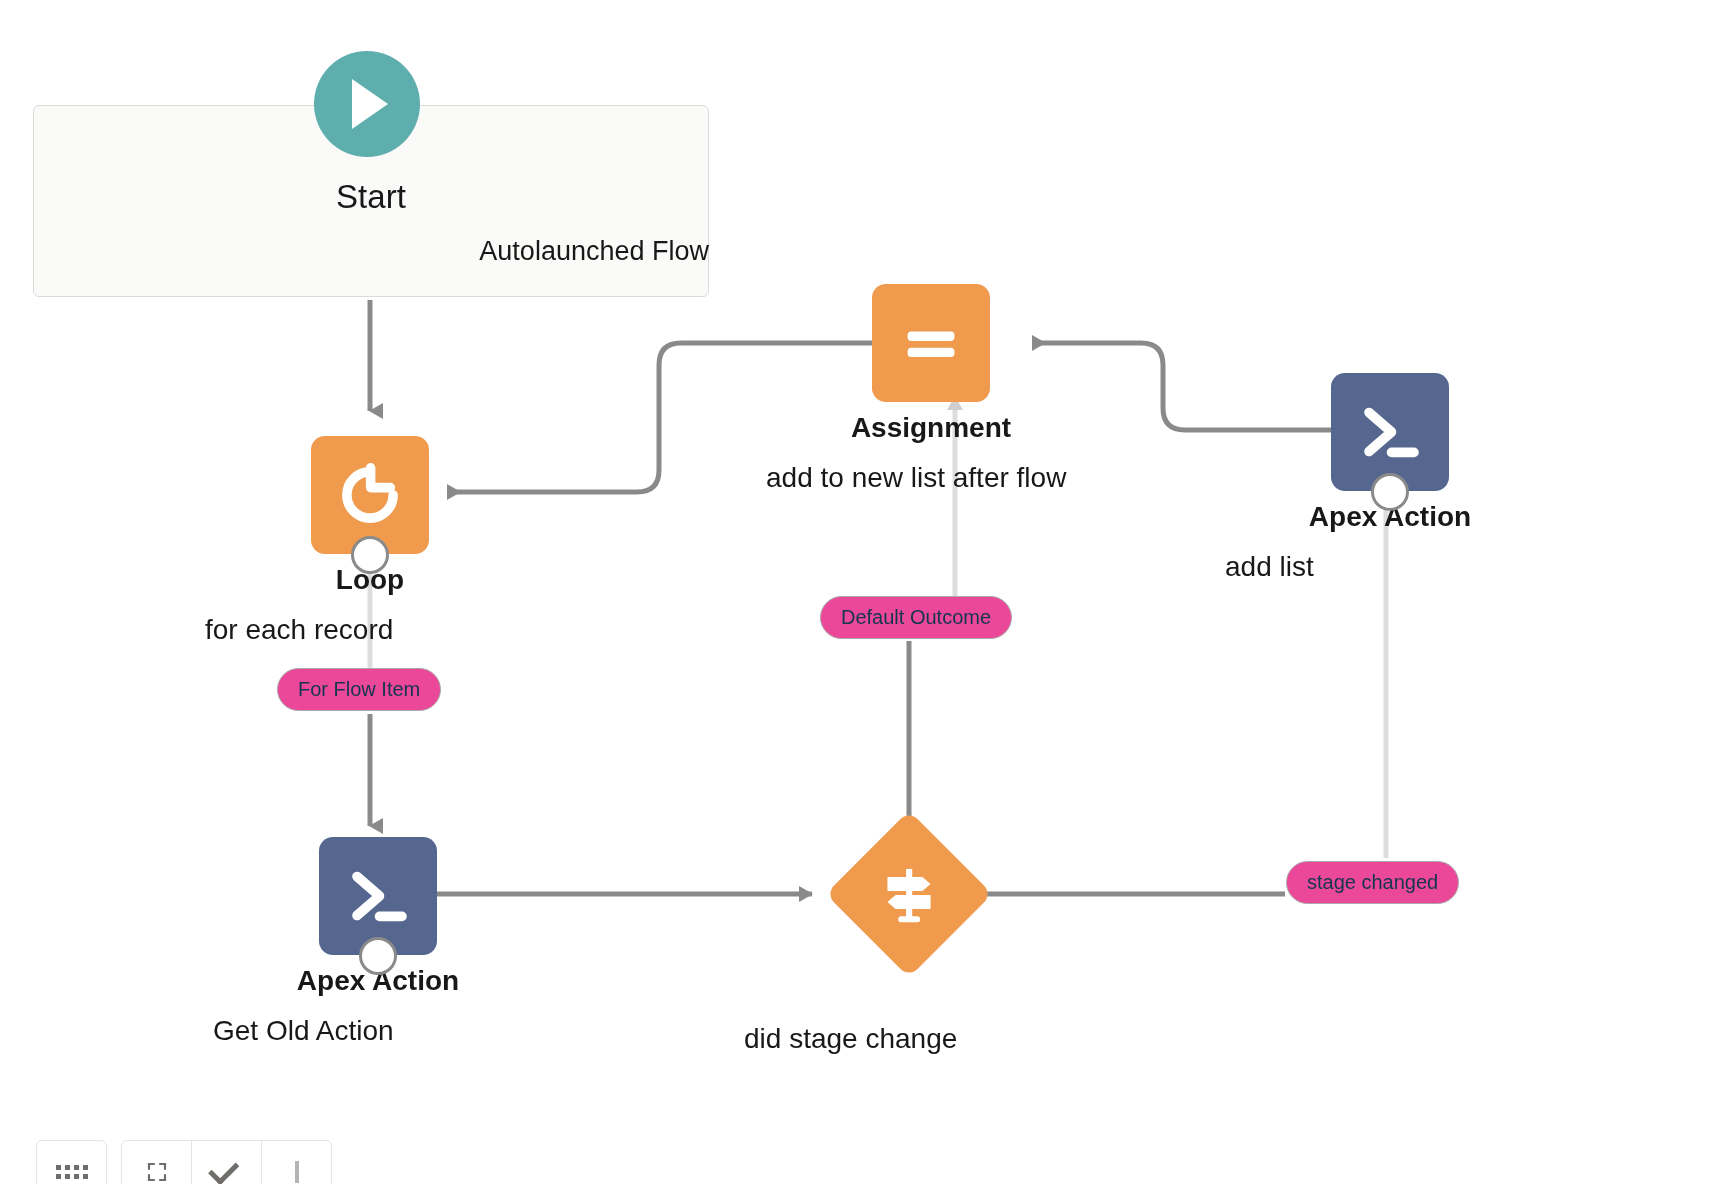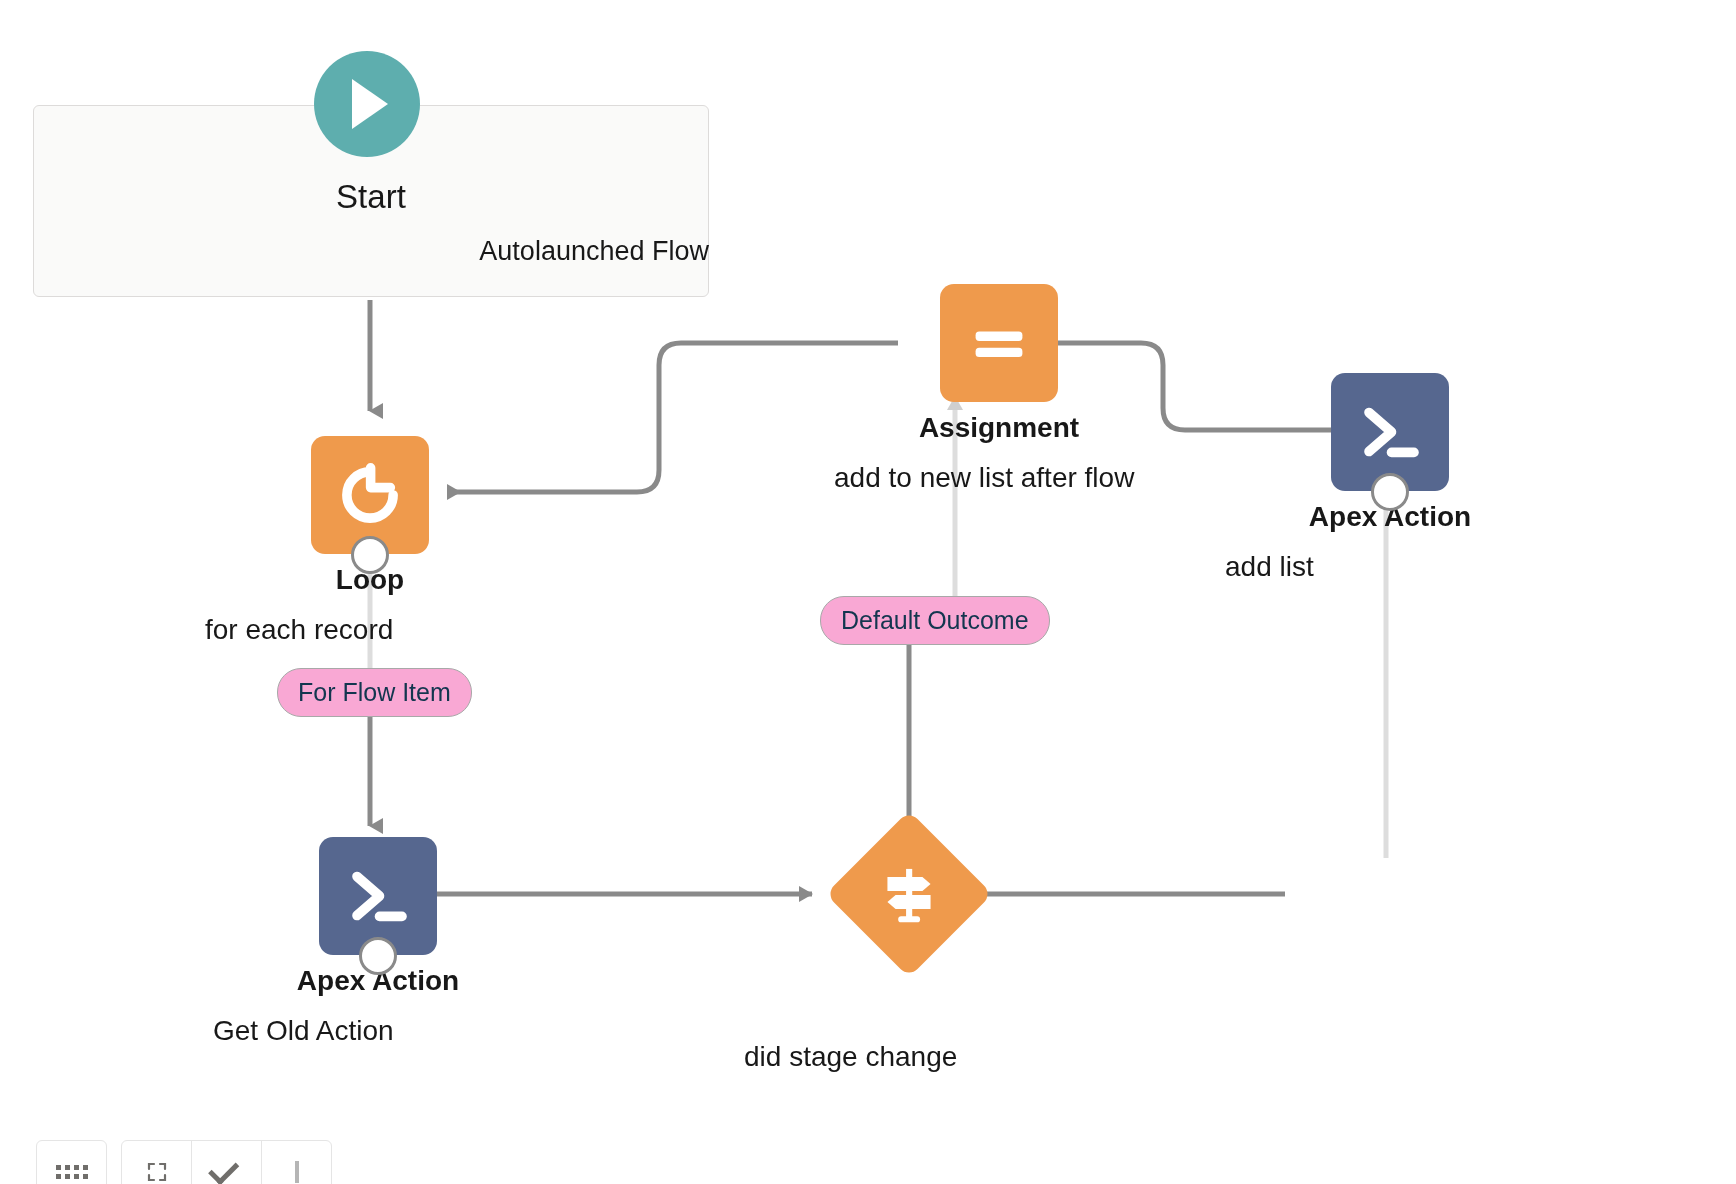--- a/index.html
+++ b/index.html
@@ -120,45 +120,45 @@
     left: 50%;
     transform: translateX(-50%);
     width: 330px;
     text-align: left;
     font-size: 28px;
     font-weight: normal;
     color: #181818;
     line-height: 1.55;
   }
   .node.decision .node-label { top: 138px; }
-  .node.decision .node-sub   { top: 182px; margin-top: 18px; }
+  .node.decision .node-sub   { top: 182px; }
 
   
   .nub {
     position: absolute;
     left: 50%;
     bottom: -20px;
     transform: translateX(-50%);
     width: 38px;
     height: 38px;
     border-radius: 50%;
     background: #ffffff;
     border: 3px solid #8a8a8a;
     box-sizing: border-box;
     z-index: 4;
   }
 
   
   .pill {
     position: absolute;
-    background: #f9a8d4;
+    background: #ec4899;
     border: 1.6px solid #a8a8a8;
     border-radius: 24px;
     color: #13364f;
-    font-size: 25px;
+    font-size: 20px;
     padding: 9px 20px;
     white-space: nowrap;
     z-index: 5;
     box-sizing: border-box;
   }
 
   
   .toolbar {
     position: absolute;
     left: 36px;
@@ -300,34 +300,35 @@
       <svg class="glyph" width="70" height="70" viewBox="0 0 24 24">
         <rect x="11" y="3.4" width="2.1" height="17.4" fill="#ffffff"></rect>
         <path d="M4.6 6.2 L16.6 6.2 L19.4 8.6 L16.6 11 L4.6 11 Z" fill="#ffffff"></path>
         <path d="M19.4 12.3 L7.4 12.3 L4.6 14.7 L7.4 17.1 L19.4 17.1 Z" fill="#ffffff"></path>
         <rect x="8.3" y="19.6" width="7.5" height="2.1" rx="1" fill="#ffffff"></rect>
       </svg>
     </div>
     <div class="node-sub">did stage change</div>
   </div>
 
+  <div class="pill" style="left:1286px; top:861px;">stage changed</div>
 
   <div class="node" style="left:1331px; top:373px;">
     <div class="shape" style="background:#56678f;">
       <svg class="glyph" width="72" height="72" viewBox="0 0 24 24">
         <path d="M5 5.5 L12.5 12 L5 18.5" fill="none" stroke="#ffffff" stroke-width="3.2" stroke-linecap="round" stroke-linejoin="round"></path>
         <line x1="12.5" y1="18.8" x2="20" y2="18.8" stroke="#ffffff" stroke-width="3.2" stroke-linecap="round"></line>
       </svg>
     </div>
     <div class="nub"></div>
     <div class="node-label">Apex Action</div>
     <div class="node-sub">add list</div>
   </div>
 
-  <div class="node" style="left:940px; top:284px;">
+  <div class="node" style="left:872px; top:284px;">
     <div class="shape" style="background:#ef9a4c;">
       <svg class="glyph" width="72" height="72" viewBox="0 0 24 24">
         <rect x="4.2" y="8.2" width="15.6" height="3.1" rx="1.2" fill="#ffffff"></rect>
         <rect x="4.2" y="13.6" width="15.6" height="3.1" rx="1.2" fill="#ffffff"></rect>
       </svg>
     </div>
     <div class="node-label">Assignment</div>
     <div class="node-sub">add to new list after flow</div>
   </div>
 

